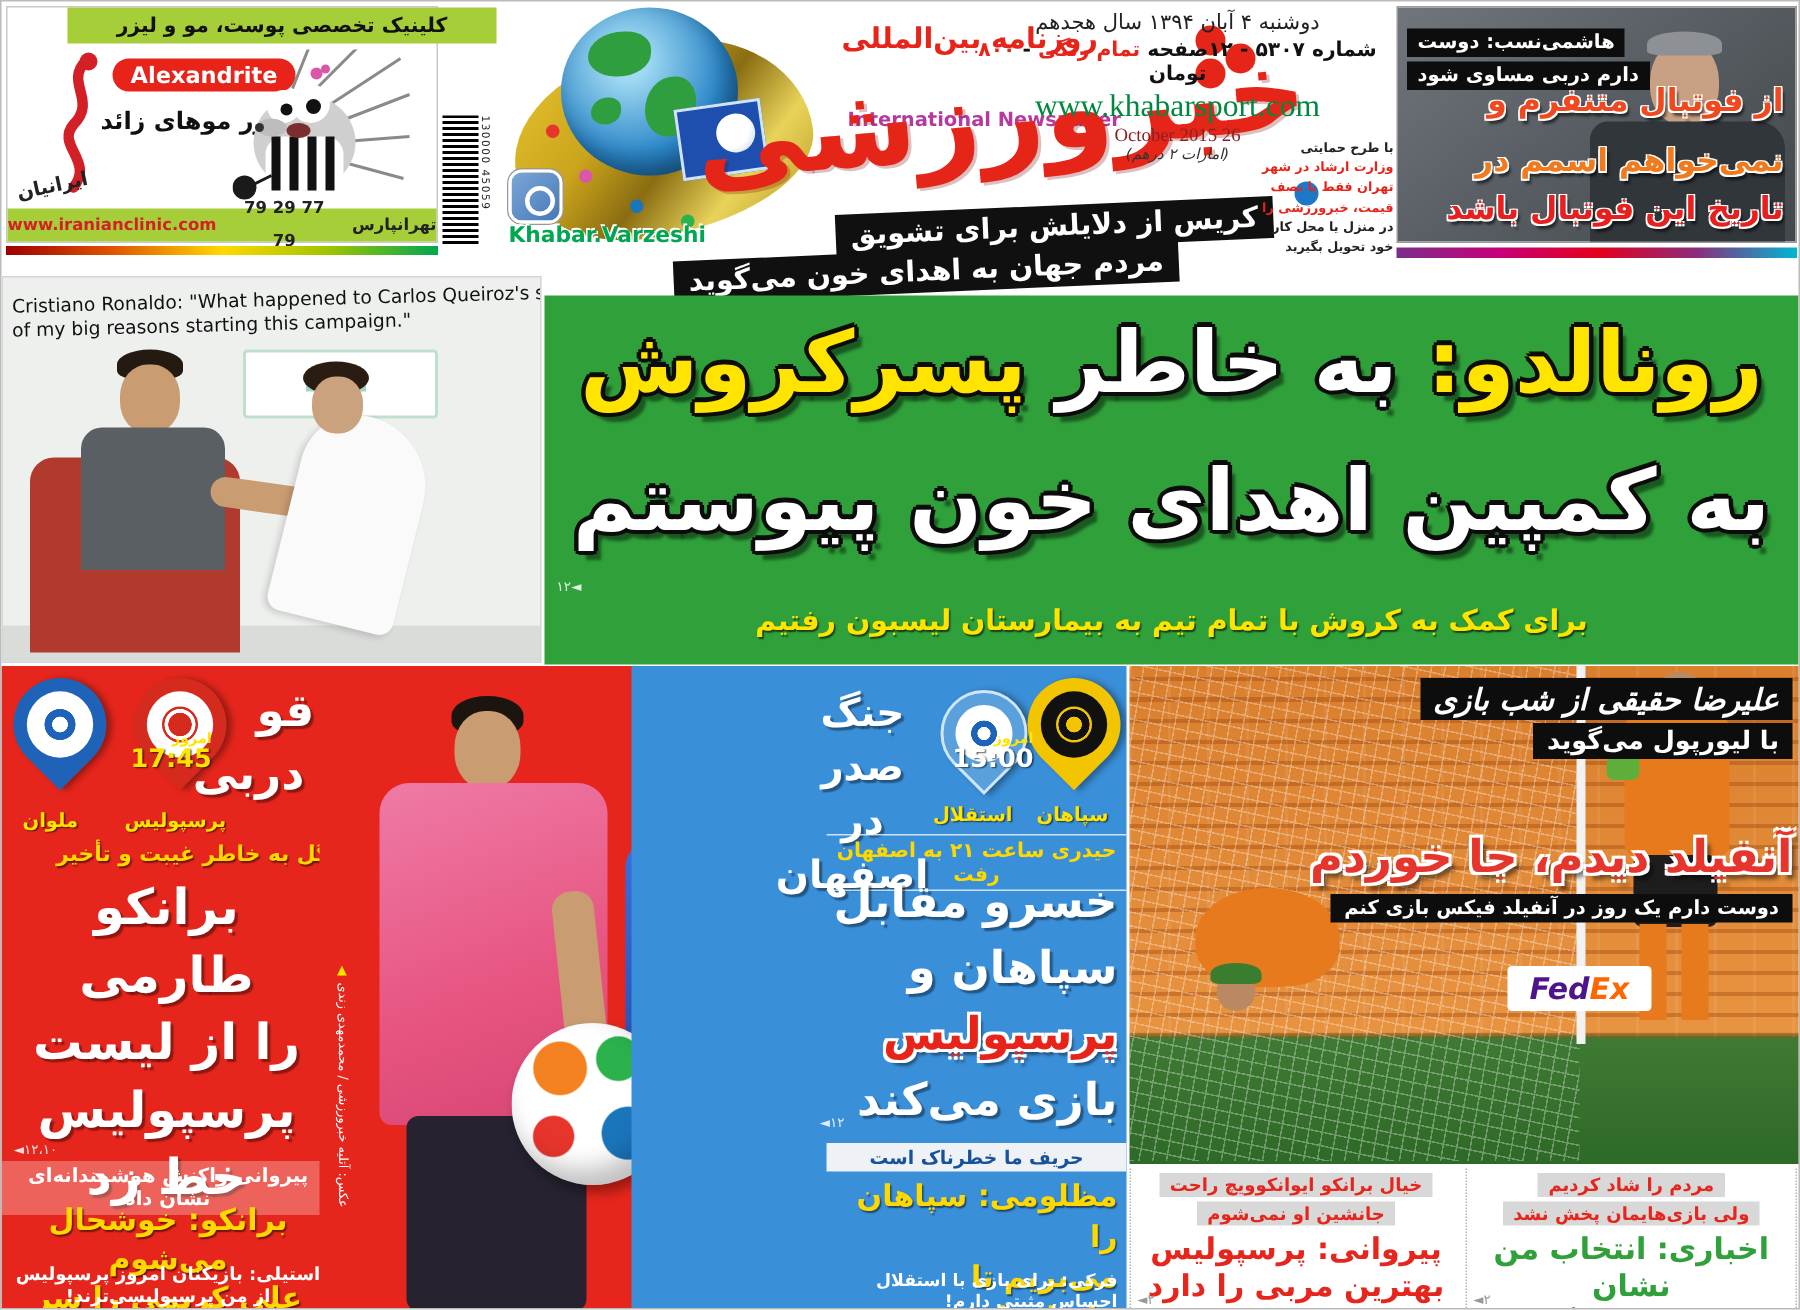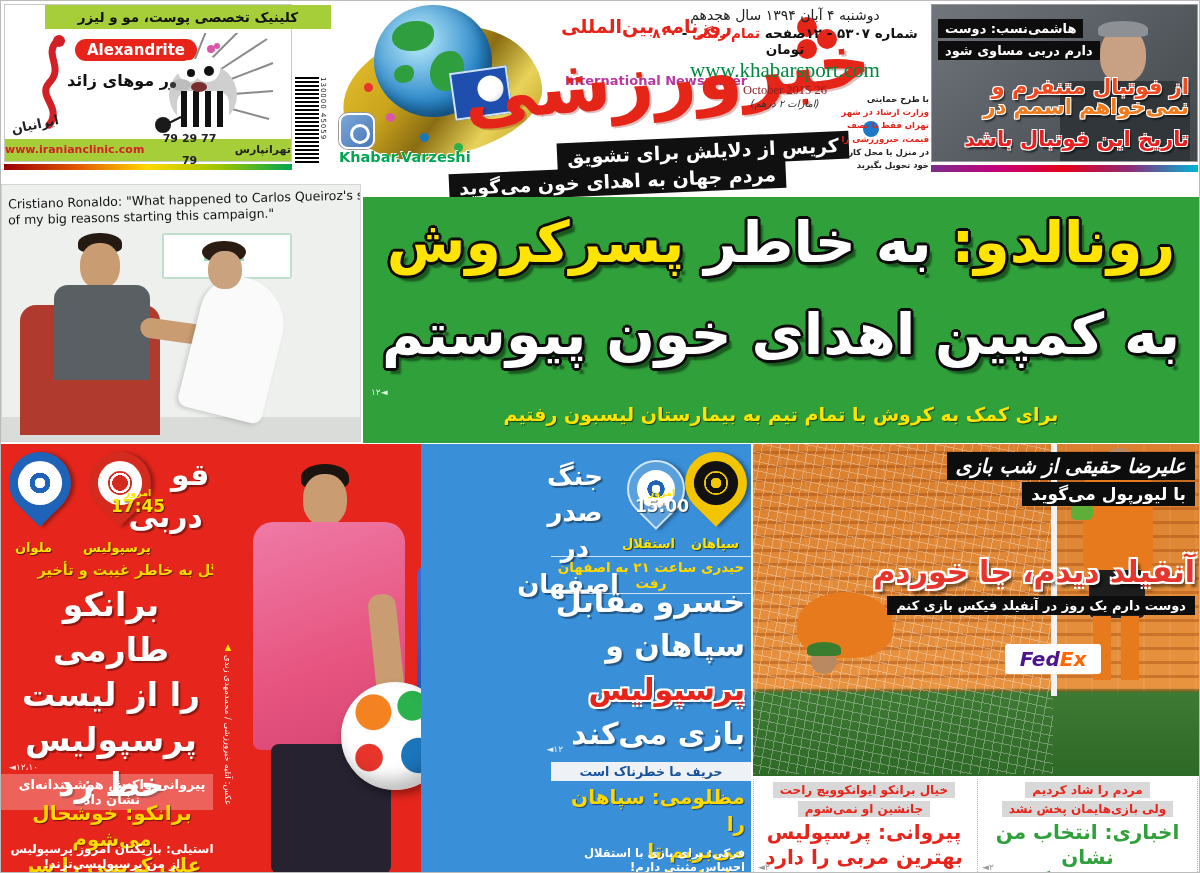--- a/index.html
+++ b/index.html
@@ -97,21 +97,21 @@
                   0 3px 0 #0c0c0c,3px 0 0 #0c0c0c,0 -3px 0 #0c0c0c,-3px 0 0 #0c0c0c,5px 6px 2px rgba(0,0,0,.45);}
   .gh .yellow{color:#ffe400;}
   #green-sub{position:absolute;left:0;top:206px;width:100%;text-align:center;color:#ffe400;font-size:19px;font-weight:bold;
       text-shadow:1px 1px 1px rgba(0,0,0,.6);}
   .marker{font-size:9px;color:#fff;opacity:.85;}
   
   .pin{position:absolute;border-radius:50% 50% 50% 0;transform:rotate(-45deg);box-shadow:2px 3px 4px rgba(0,0,0,.35);}
   .pin .inner{position:absolute;inset:15%;border-radius:50%;background:#fff;display:flex;align-items:center;justify-content:center;}
   .pin .core{width:55%;height:55%;border-radius:50%;}
   .pin-label{position:absolute;color:#ffe400;font-weight:bold;font-size:13px;text-shadow:1px 1px 1px rgba(0,0,0,.6);white-space:nowrap;}
-  .time-badge{position:absolute;text-align:center;line-height:1.05;z-index:5;margin-left:24px;}
+  .time-badge{position:absolute;text-align:right;line-height:1.05;z-index:5;}
   .time-badge .lbl{font-size:9.5px;color:#ffe400;font-weight:bold;display:block;}
   .time-badge .tm{font-size:17px;font-weight:bold;display:block;text-shadow:1px 1px 1px rgba(0,0,0,.6);}
   
   #derby{left:0;top:443px;width:336px;height:430px;background:#e6261c;overflow:hidden;}
   .wh-head{color:#fff;font-weight:900;text-shadow:2px 2px 1px rgba(0,0,0,.4);}
   #derby-quote,#sep-quote{color:#ffd800;font-weight:bold;text-shadow:1px 1px 1px rgba(0,0,0,.5);}
   .strip-translucent{background:rgba(255,255,255,.28);color:#fff;font-weight:bold;text-align:center;}
   
   #players{left:212px;top:443px;width:348px;height:430px;overflow:hidden;
       background:linear-gradient(to right,#e6261c 0 60%,#3a8fd9 60%);}
@@ -265,21 +265,21 @@
     <div>در منزل یا محل کار</div>
     <div>خود تحویل بگیرید</div>
   </div>
 
   <div id="hashemi" class="abs">
     <div class="man-head" style="left:168px;top:22px;width:46px;height:56px;"></div>
     <div class="abs" style="left:166px;top:16px;width:50px;height:16px;background:#8d9094;border-radius:50% 50% 20% 20%;"></div>
     <div class="man-body" style="left:128px;top:76px;width:130px;height:84px;"></div>
     <div class="hx-kick rtl" style="left:6px;top:14px;">هاشمی‌نسب: دوست</div>
     <div class="hx-kick rtl" style="left:6px;top:36px;">دارم دربی مساوی شود</div>
-    <div class="hx-line rtl" style="top:70px;color:#f0491f;">از فوتبال متنفرم و</div>
+    <div class="hx-line rtl" style="top:50px;color:#f0491f;">از فوتبال متنفرم و</div>
     <div class="hx-line rtl" style="top:90px;color:#f07a1c;">نمی‌خواهم اسمم در</div>
     <div class="hx-line rtl" style="top:122px;color:#e81f1f;">تاریخ این فوتبال باشد</div>
   </div>
   <div id="rainbow-right" class="abs"></div>
 
   <div id="ronaldo" class="abs">
     <div class="floor"></div>
     <div class="wall-sign">
         <i></i>
       </div>

